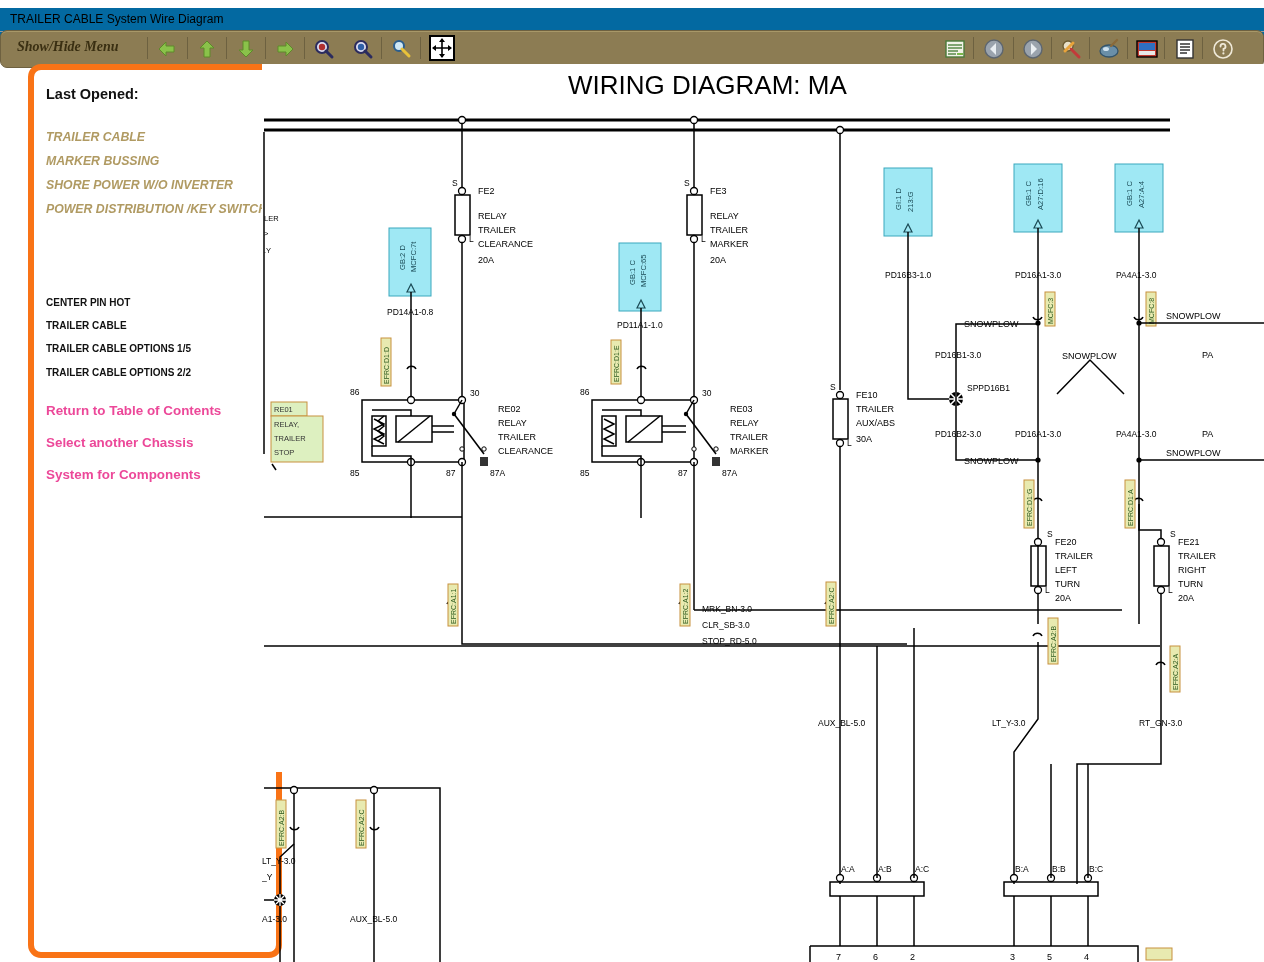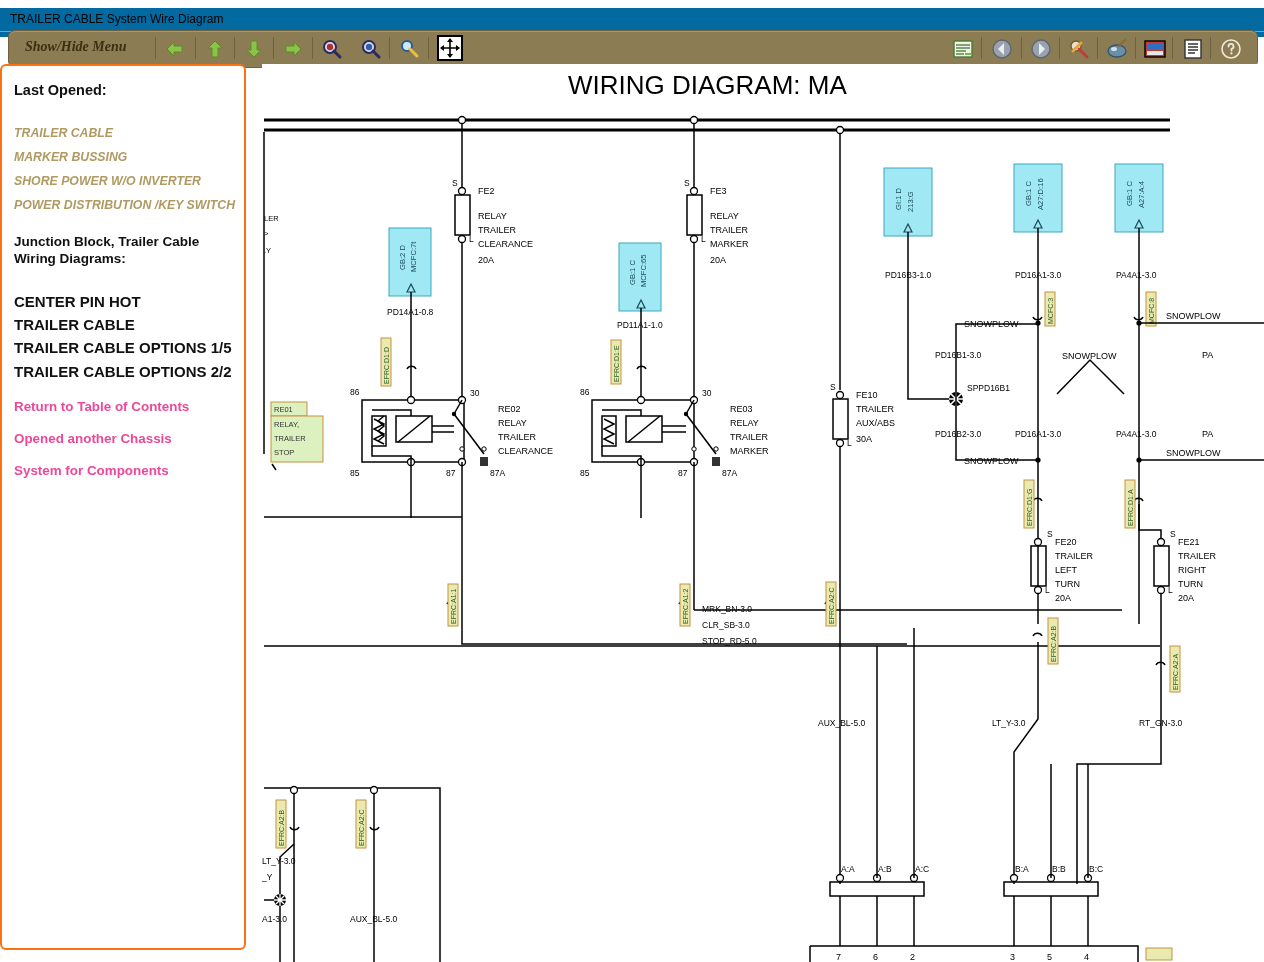--- a/index.html
+++ b/index.html
@@ -4,38 +4,38 @@
 <style>
   html,body{margin:0;padding:0;background:#ffffff;}
   body{width:1264px;height:962px;font-family:"Liberation Sans",sans-serif;overflow:hidden;}
 
   
   #titlebar{position:absolute;left:0;top:8px;width:1264px;height:29px;background:#0369a1;}
   #titlebar .ttl{position:absolute;left:10px;top:4px;font-size:12px;color:#000;}
   #titlebar .rule{position:absolute;left:0;top:23px;width:1264px;height:1px;background:#9a9a9a;}
 
   
-  #toolbar{position:absolute;left:8px;top:30px;width:1248px;height:36px;
+  #toolbar{position:absolute;left:0;top:30px;width:1248px;height:36px;
            background:#8c7c53;border-radius:7px;border:1px solid #6e6140;
-           box-shadow:inset 0 1px 0 #a89868;}
+           box-shadow:inset 0 1px 0 #a89868;padding-left:14px;}
   #toolbar .shm{position:absolute;left:16px;top:8px;font-size:14px;font-weight:bold;
                 font-style:italic;color:#3a2f12;font-family:"Liberation Serif",serif;}
   .sep{position:absolute;top:6px;width:1px;height:22px;background:#6d6140;}
   .tbtn{position:absolute;top:6px;width:24px;height:24px;cursor:pointer;}
   .tbtn svg{display:block;}
 
   
-  #sidepanel{position:absolute;left:0;top:64px;width:242px;height:882px;
-             background:#fff;border:2px solid #f97316;border-radius:6px;overflow:hidden;}
+  #sidepanel{position:absolute;left:28px;top:64px;width:242px;height:882px;
+             background:#fff;border:6px solid #f97316;border-radius:13px;overflow:hidden;}
   #sidepanel .hdr{position:absolute;left:12px;top:16px;font-size:14.5px;font-weight:bold;color:#111;}
   .lastitem{position:absolute;left:12px;font-size:12.3px;font-style:italic;font-weight:bold;
             color:#b09a62;white-space:nowrap;cursor:pointer;}
   #sidepanel .jb{position:absolute;left:12px;width:222px;font-size:13.5px;font-weight:bold;
                  color:#111;line-height:17px;}
-  .jbitem{position:absolute;left:12px;font-size:15px;font-weight:bold;color:#111;
+  .jbitem{position:absolute;left:12px;font-size:10px;font-weight:bold;color:#111;
           white-space:nowrap;cursor:pointer;}
   .actitem{position:absolute;left:12px;font-size:13.4px;font-weight:bold;color:#ec4899;
            white-space:nowrap;cursor:pointer;}
 
   
   #canvas{position:absolute;left:262px;top:64px;width:1002px;height:708px;background:#fff;}
   #canvas svg{display:block;}
 </style>
 </head>
 <body>
@@ -175,29 +175,28 @@
 </div>
 
 <div id="sidepanel">
   <div class="hdr">Last Opened:</div>
 
   <div class="lastitem" style="top:60px">TRAILER CABLE</div>
   <div class="lastitem" style="top:84px">MARKER BUSSING</div>
   <div class="lastitem" style="top:108px">SHORE POWER W/O INVERTER</div>
   <div class="lastitem" style="top:132px">POWER DISTRIBUTION /KEY SWITCH</div>
 
-  <div class="jb" style="top:167px">Junction Block, Trailer Cable Wiring Diagrams:</div>
 
   <div class="jbitem" style="top:227px">CENTER PIN HOT</div>
   <div class="jbitem" style="top:250px">TRAILER CABLE</div>
   <div class="jbitem" style="top:273px">TRAILER CABLE OPTIONS 1/5</div>
   <div class="jbitem" style="top:297px">TRAILER CABLE OPTIONS 2/2</div>
 
   <div class="actitem" style="top:333px">Return to Table of Contents</div>
-  <div class="actitem" style="top:365px">Opened another Chassis</div>
+  <div class="actitem" style="top:365px">Select another Chassis</div>
   <div class="actitem" style="top:397px">System for Components</div>
 </div>
 
 <div id="canvas">
 <svg width="1002" height="898" viewBox="0 0 1002 898" xmlns="http://www.w3.org/2000/svg">
   <style>
     .w{stroke:#000;stroke-width:1.5;fill:none}
     .wt{stroke:#000;stroke-width:3;fill:none}
     .t{font-family:"Liberation Sans",sans-serif;font-size:8.5px;fill:#000}
     .t9{font-family:"Liberation Sans",sans-serif;font-size:9px;fill:#000}

